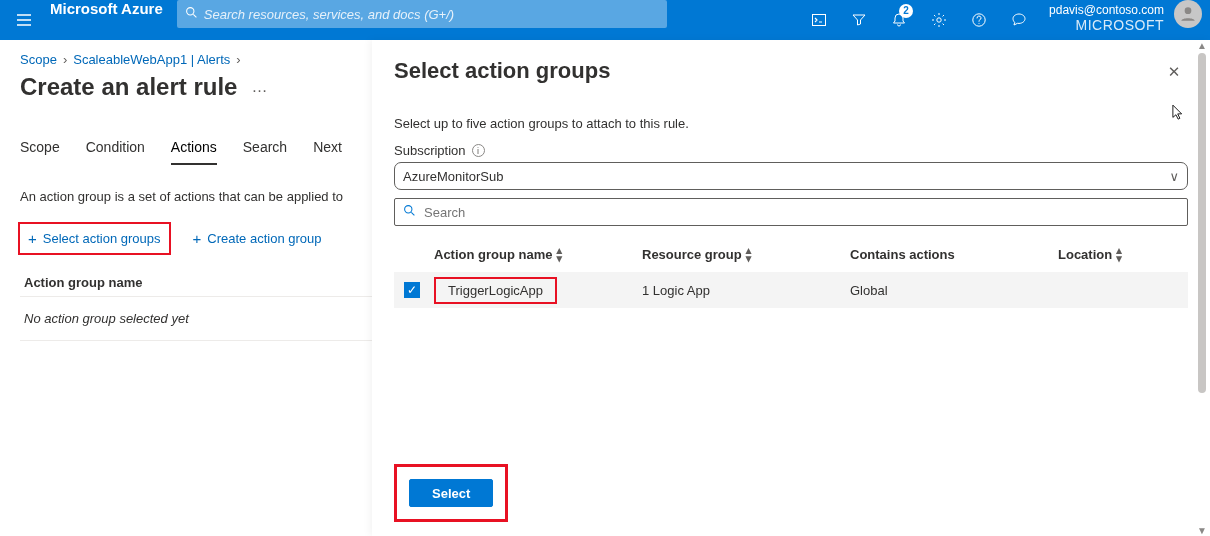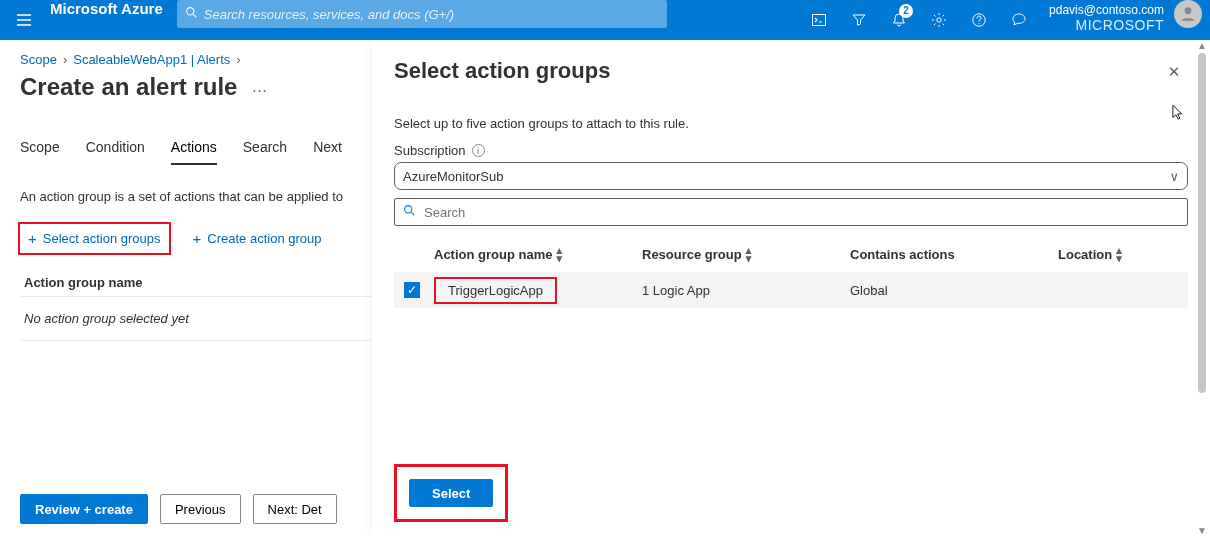--- a/index.html
+++ b/index.html
@@ -255,25 +255,20 @@
     </div>
     <div class="plus-btn">
       <span class="plus">+</span>
       <span>Create action group</span>
     </div>
   </div>
 
   <div class="ag-table-head">Action group name</div>
   <div class="ag-empty">No action group selected yet</div>
 
-  <div class="footer-btns">
-    <button class="btn primary">Review + create</button>
-    <button class="btn">Previous</button>
-    <button class="btn">Next: Det</button>
-  </div>
 </div>
 
 <div class="panel">
   <div class="panel-head">
     <div class="panel-title">Select action groups</div>
     <div class="close-x">✕</div>
   </div>
 
   <div class="panel-sub">Select up to five action groups to attach to this rule.</div>
 

